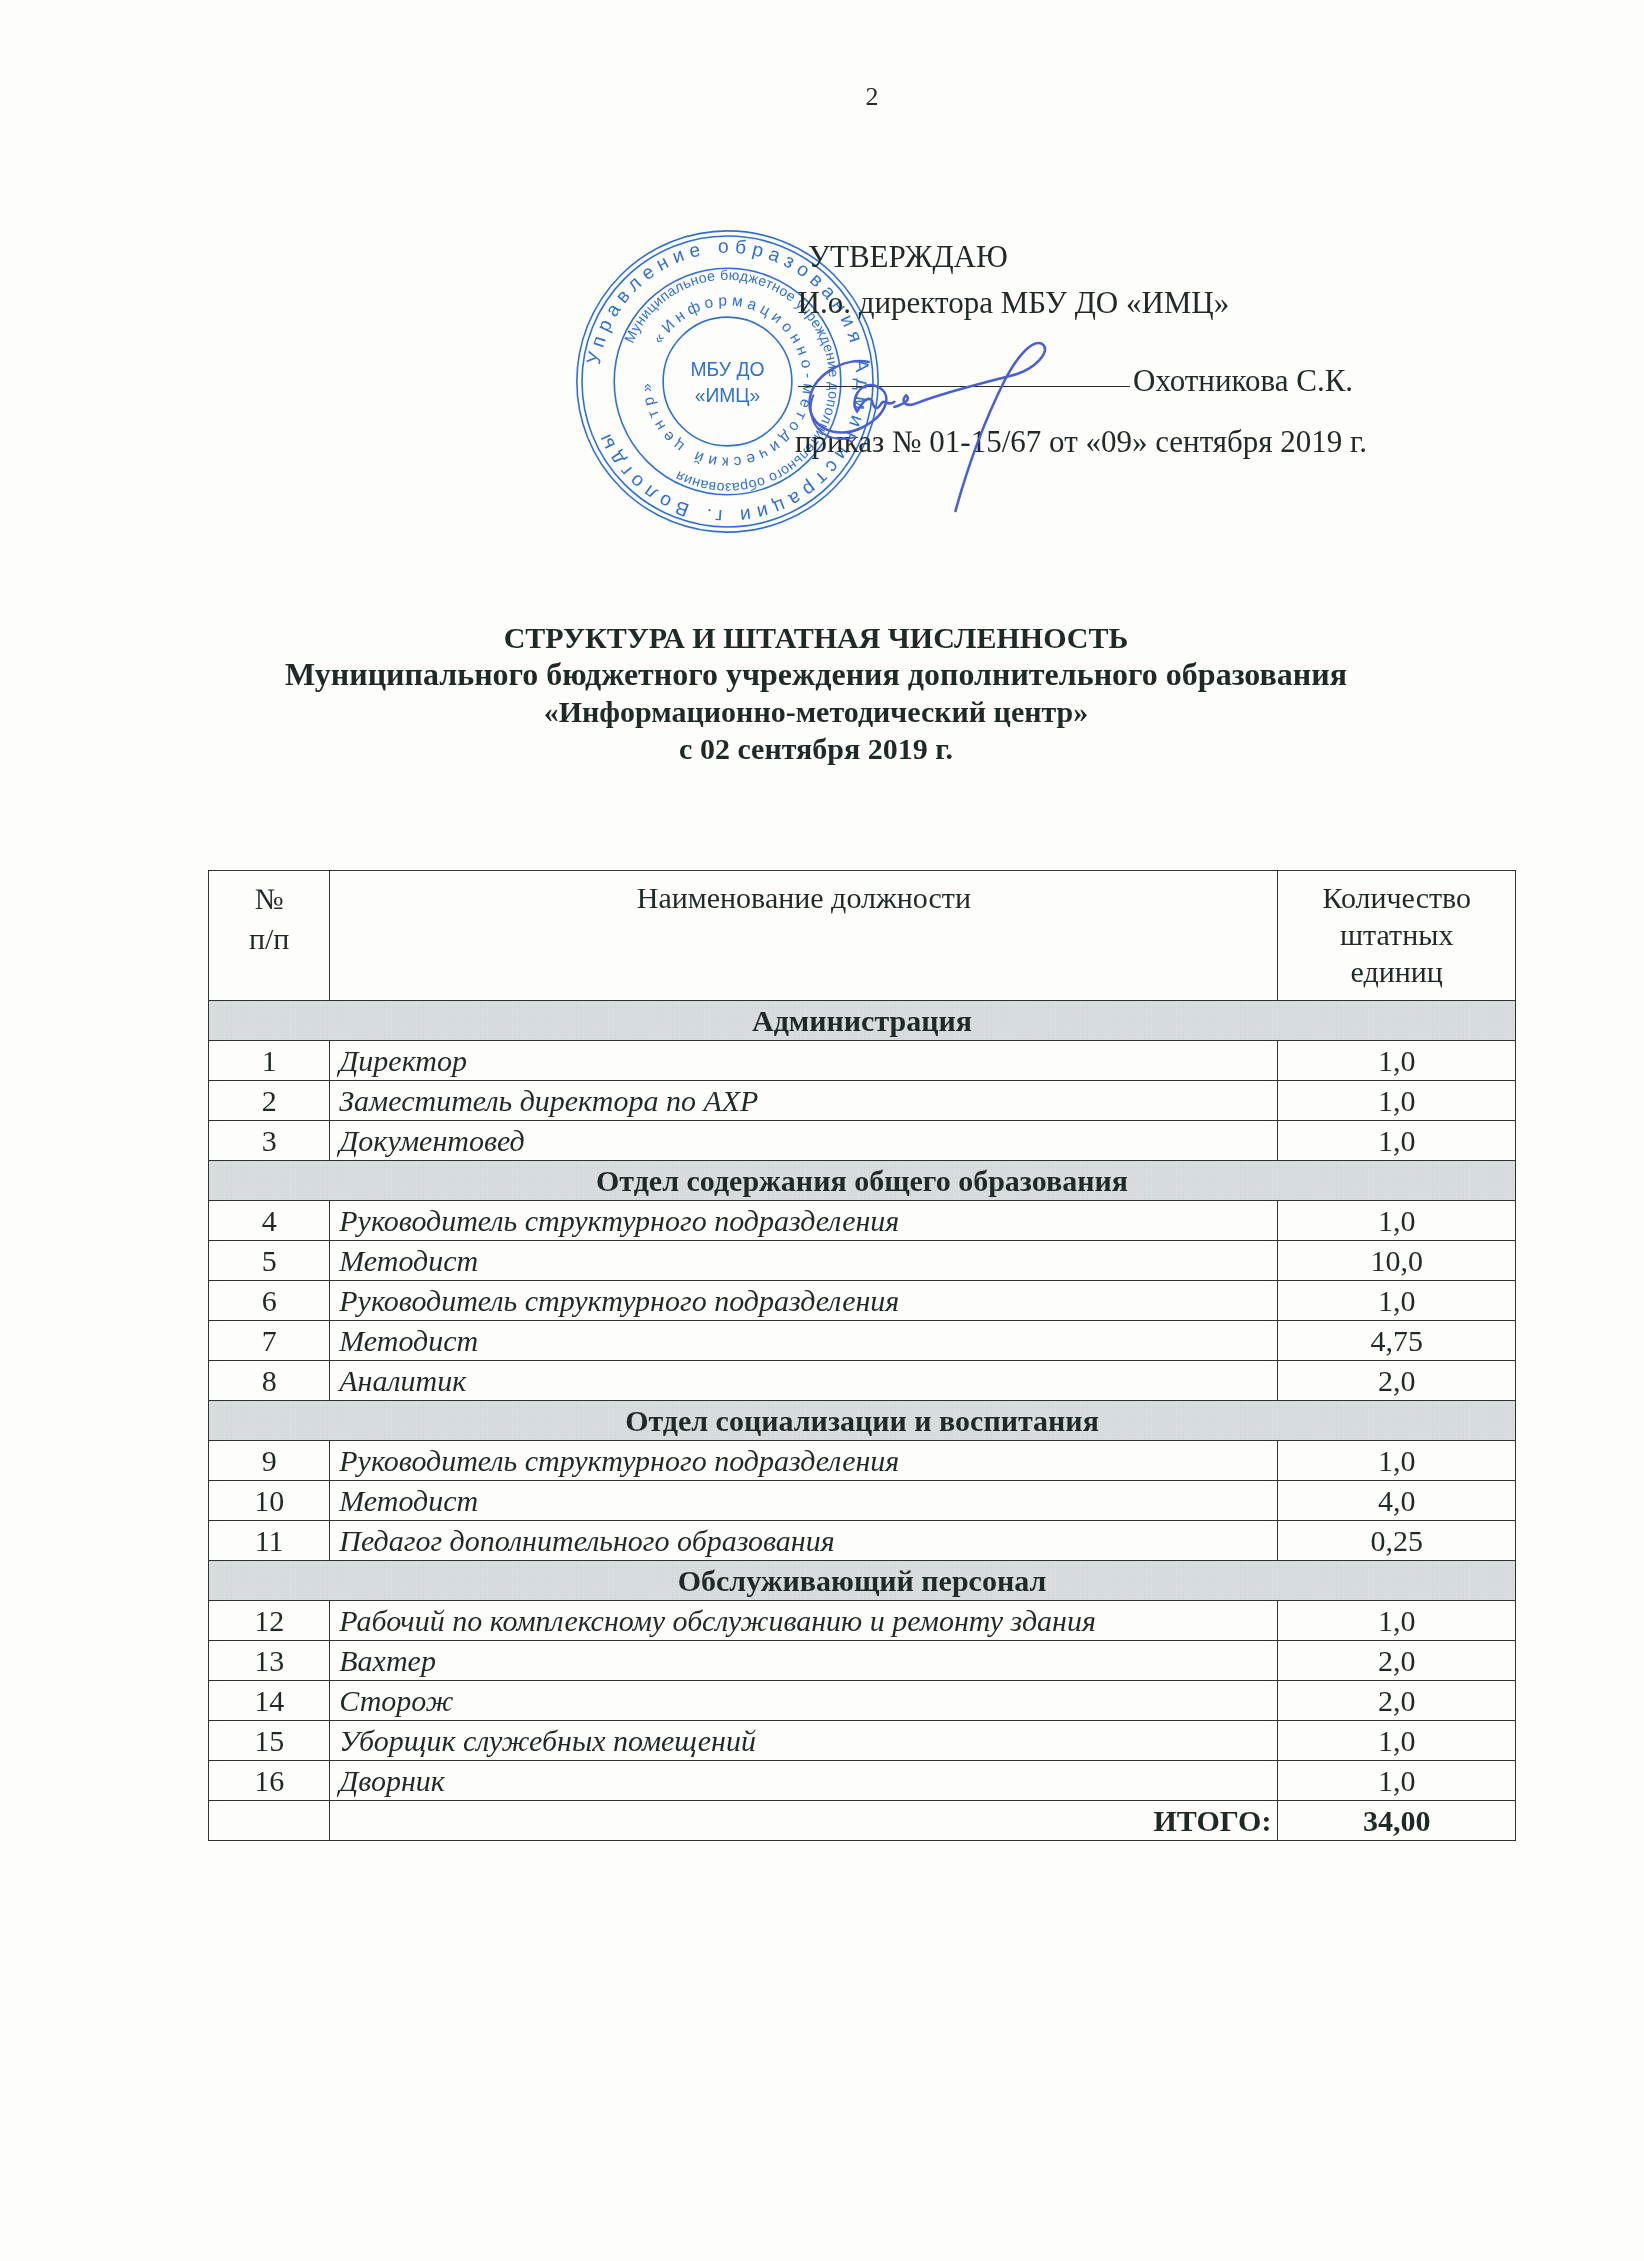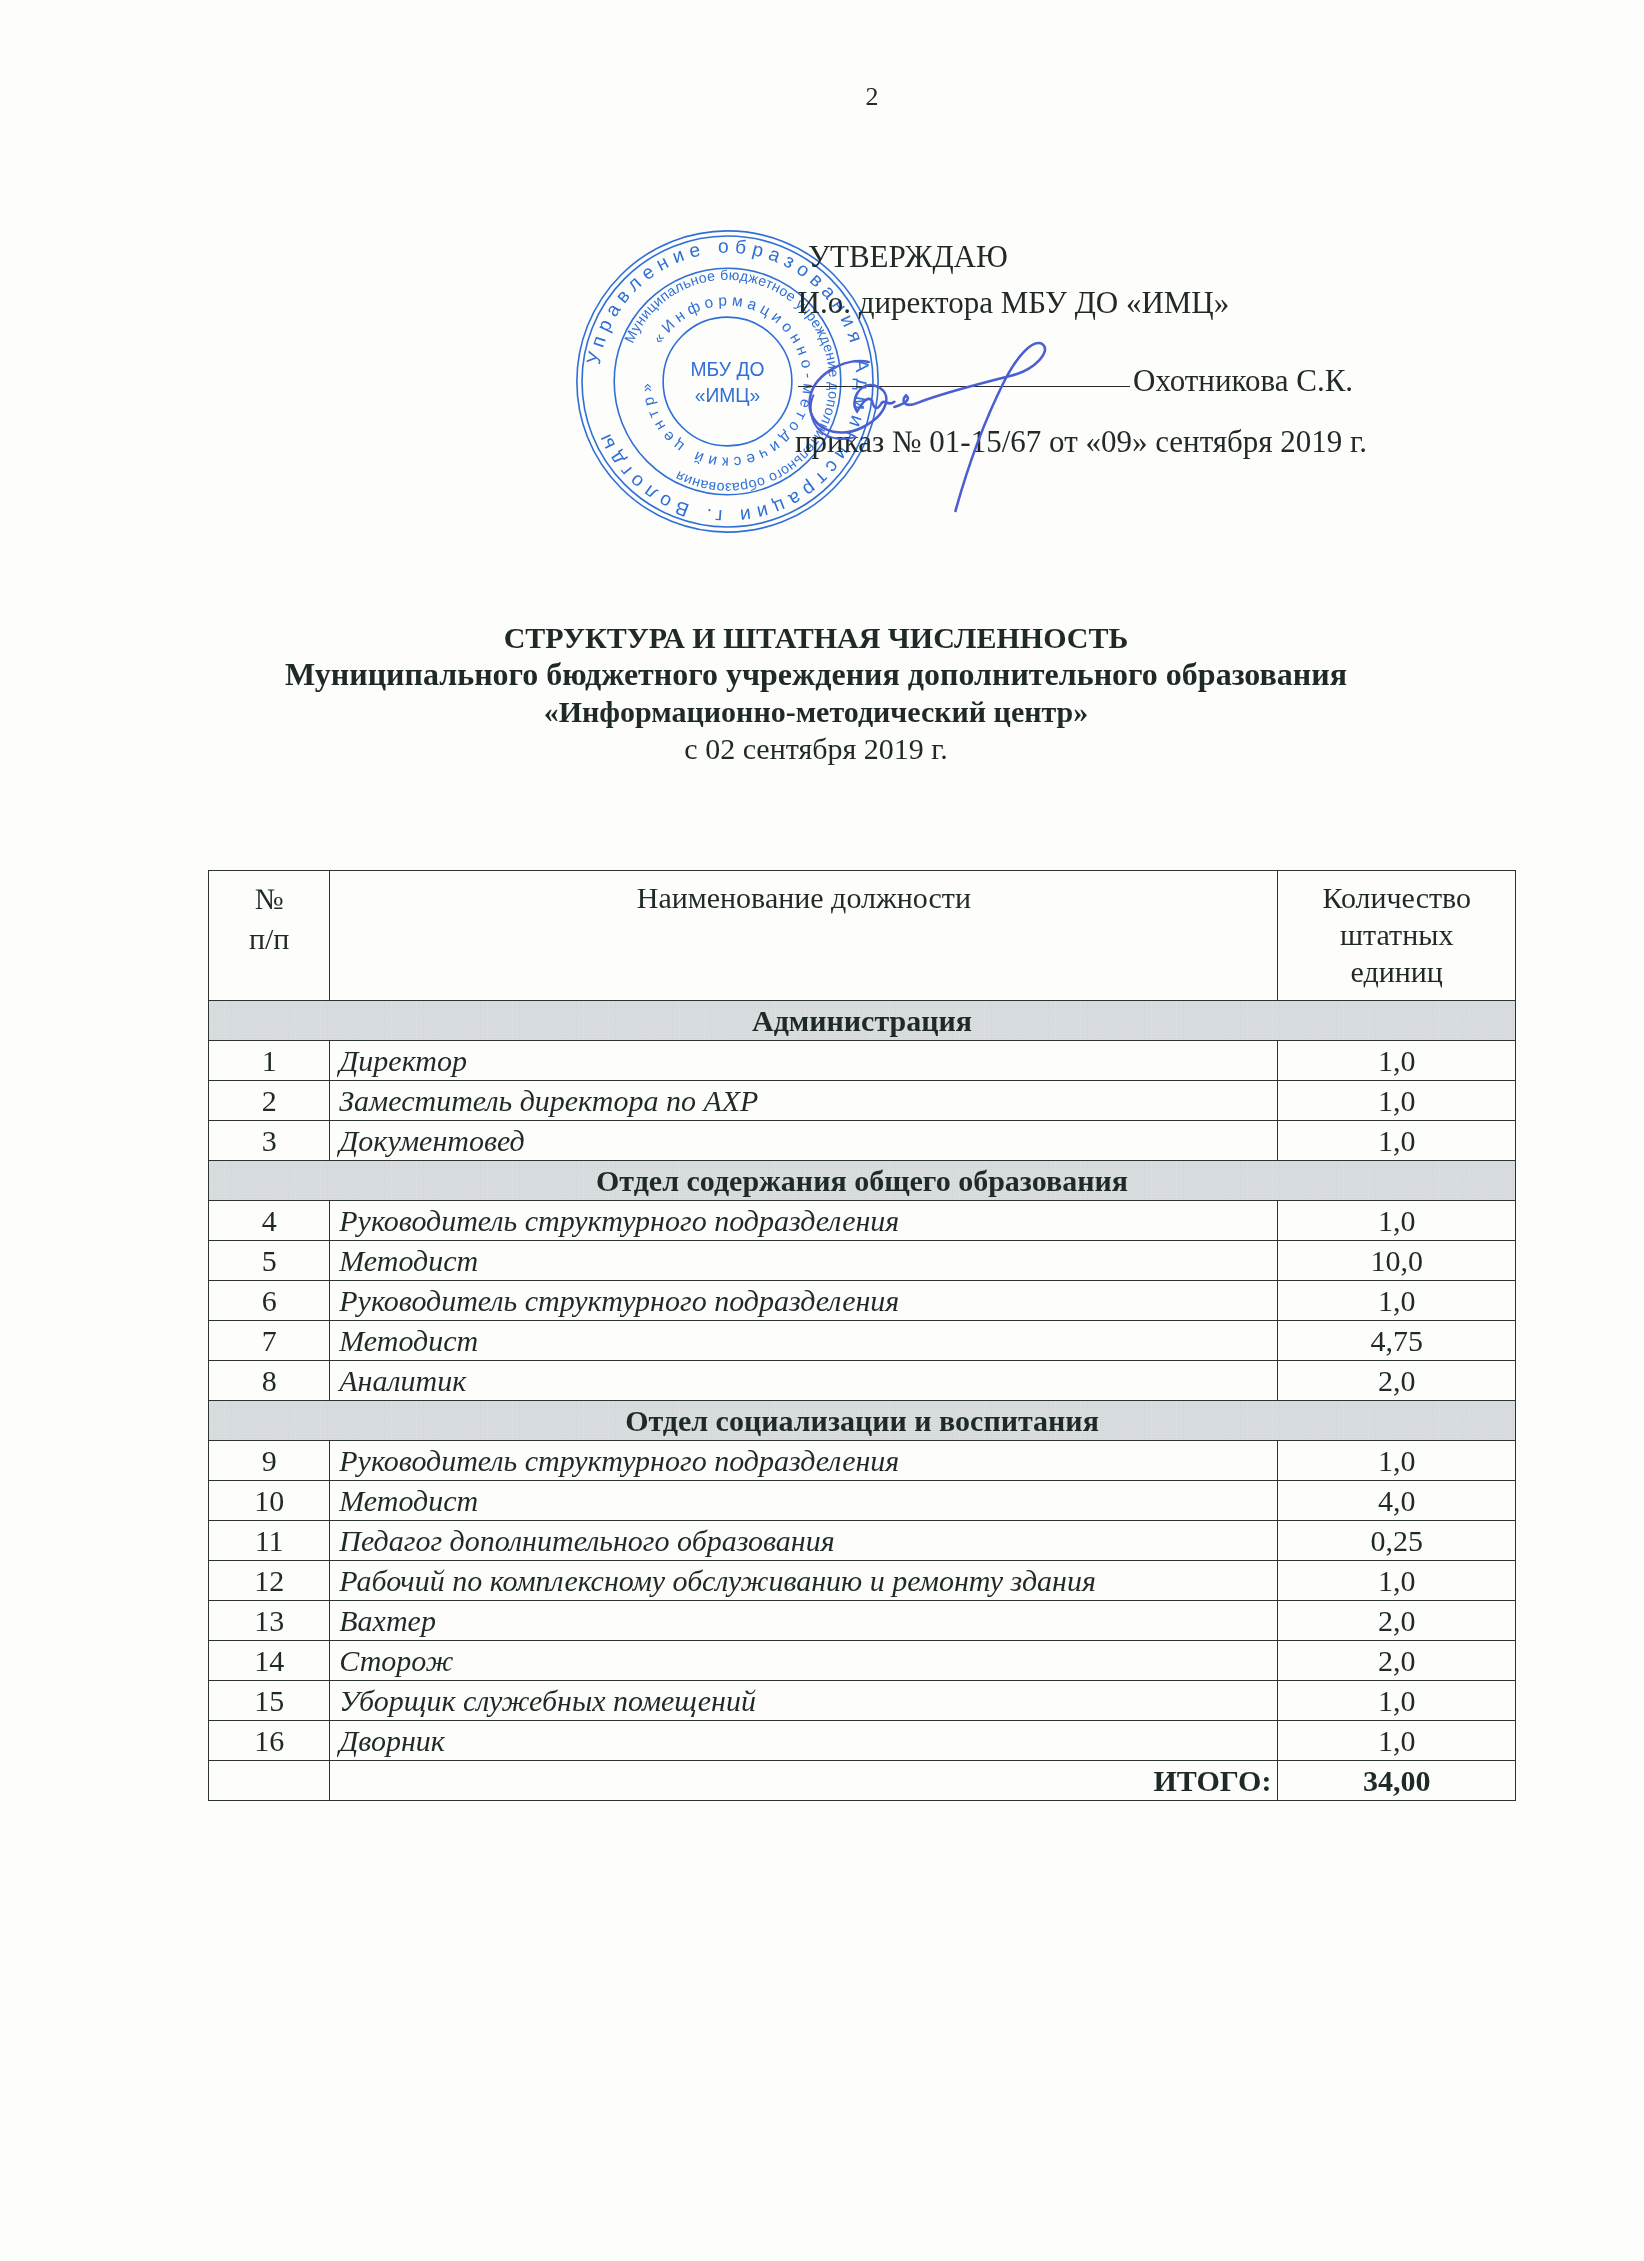--- a/index.html
+++ b/index.html
@@ -74,21 +74,21 @@
       left: 0;
       top: 619px;
       width: 1632px;
       text-align: center;
       font-weight: bold;
       color: #1f2a26;
     }
     .title-block .t1 { font-size: 30px; line-height: 37px; }
     .title-block .t2 { font-size: 32px; line-height: 37px; }
     .title-block .t3 { font-size: 30px; line-height: 37px; }
-    .title-block .t4 { font-size: 30px; line-height: 37px; font-weight: normal; }
+    .title-block .t4 { font-size: 30px; line-height: 37px; font-weight: bold; }
 
     
     .staff-table {
       position: absolute;
       left: 208px;
       top: 870px;
       width: 1308px;
       border-collapse: collapse;
       font-size: 30px;
       color: #1f2a26;
@@ -270,20 +270,23 @@
       <tr class="item-row">
         <td class="num">10</td>
         <td class="name">Методист</td>
         <td class="qty">4,0</td>
       </tr>
       <tr class="item-row">
         <td class="num">11</td>
         <td class="name">Педагог дополнительного образования</td>
         <td class="qty">0,25</td>
       </tr>
+      <tr class="section-row">
+        <td colspan="3">Обслуживающий персонал</td>
+      </tr>
       <tr class="item-row">
         <td class="num">12</td>
         <td class="name">Рабочий по  комплексному обслуживанию и ремонту здания</td>
         <td class="qty">1,0</td>
       </tr>
       <tr class="item-row">
         <td class="num">13</td>
         <td class="name">Вахтер</td>
         <td class="qty">2,0</td>
       </tr>

